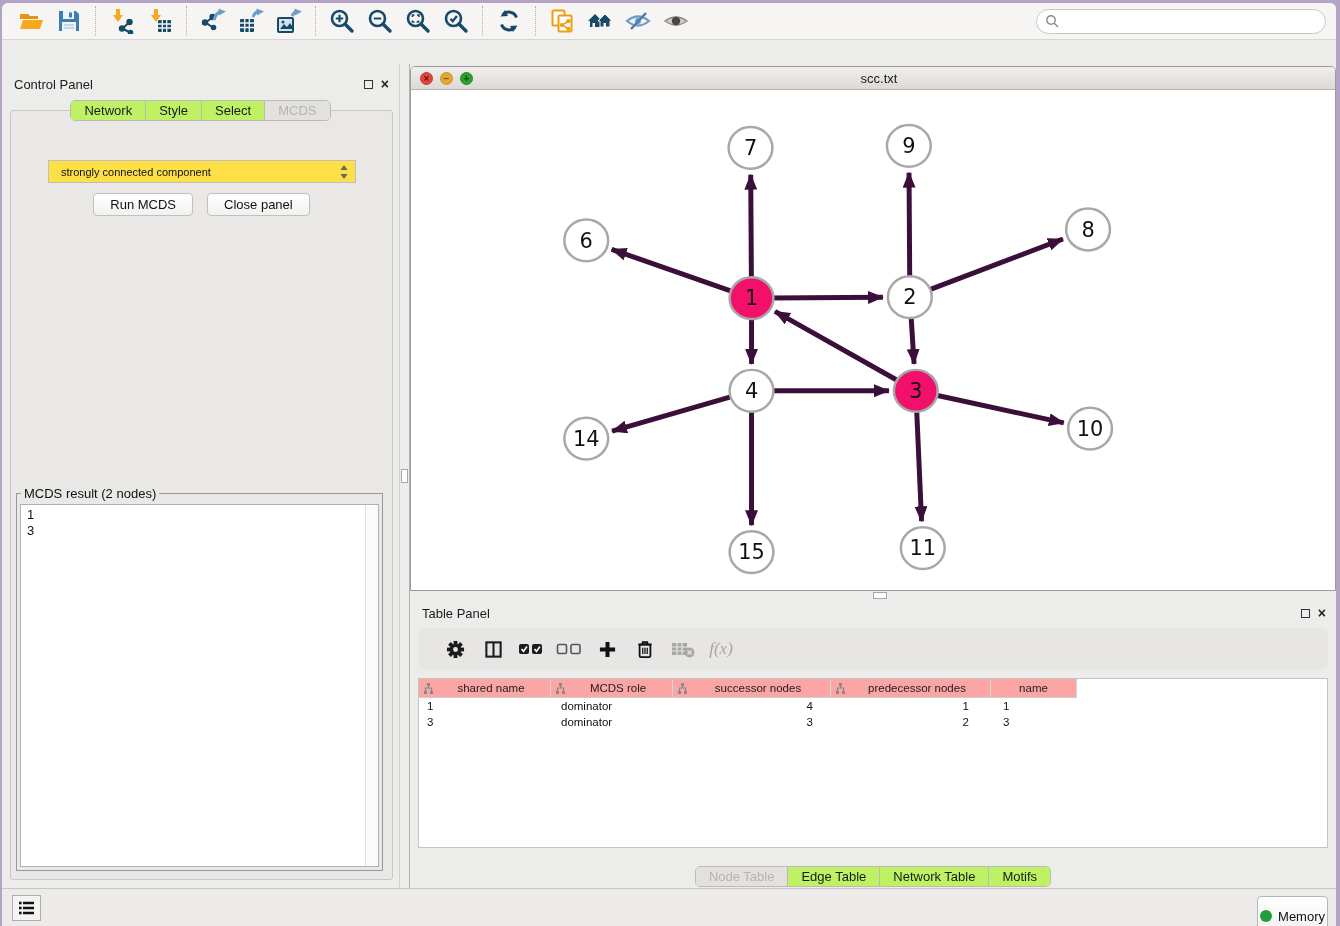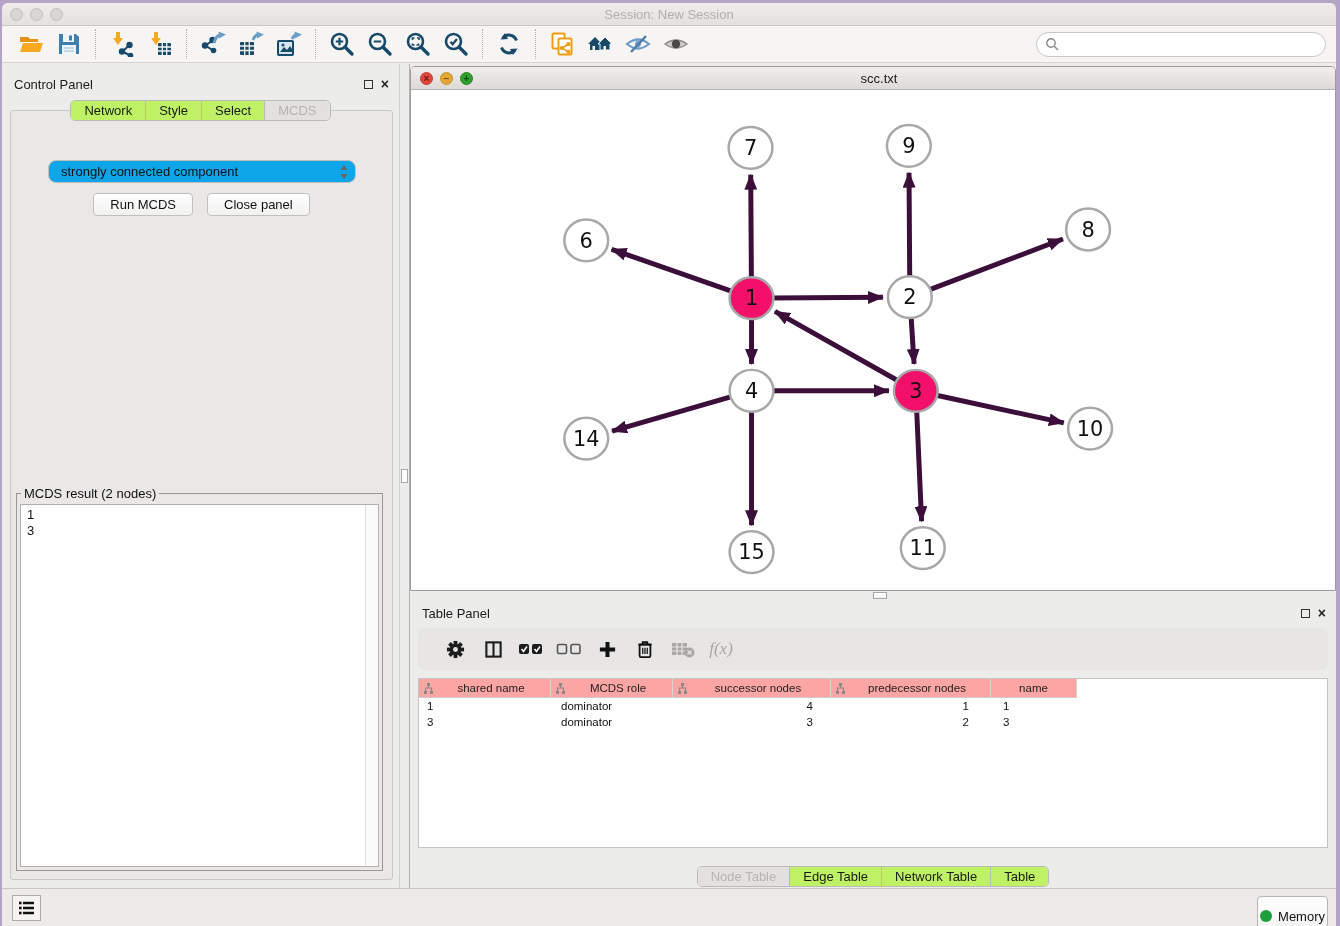--- a/index.html
+++ b/index.html
@@ -37,23 +37,23 @@
   .close-btn { font-size:14px; font-weight:bold; color:#222; line-height:10px; }
   .cp-tabs { position:absolute; top:36px; left:0; right:0; text-align:center; z-index:3; }
   .segmented { display:inline-flex; border:1px solid #bcb9b7; border-radius:5px; background:#fff;
                overflow:hidden; font-size:13px; }
   .segment { padding:2px 13px; border-right:1px solid #bcb9b7; color:#1a1a1a; background:#bef264; white-space:nowrap; }
   .segment:last-child { border-right:0; }
   .segment.active-disabled { background:#e3e1e0; color:#b6b3b1; }
   .cp-content { position:absolute; left:8px; right:6px; top:46px; bottom:8px;
                 background:#e9e8e6; border:1px solid #c9c7c5; border-radius:3px; z-index:1; }
   .opt-label { position:absolute; top:28px; left:0; right:0; text-align:center; font-size:13px; color:#111; }
-  .criterion { position:absolute; top:49px; left:37px; width:308px; height:23px; background:#0ea5e9;
-               border:1px solid #c1bfbd; border-radius:8px; display:flex; align-items:center;
-               padding:0 6px 0 12px; font-size:13px; color:#111; }
+  .criterion { position:absolute; top:49px; left:37px; width:308px; height:23px; background:#fde047;
+               border:1px solid #c1bfbd; border-radius:0; display:flex; align-items:center;
+               padding:0 6px 0 12px; font-size:11px; color:#111; }
   .criterion svg { margin-left:auto; }
   .cp-buttons { position:absolute; top:82px; left:0; right:0; display:flex; justify-content:center; gap:14px; }
   .mac-btn { background:linear-gradient(#ffffff,#f2f1f0); border:1px solid #c2c0be; border-radius:4px;
              font-size:13px; color:#111; padding:3px 16px; height:23px; display:flex; align-items:center; }
   .result-fieldset { position:absolute; left:5px; right:9px; top:375px; bottom:8px;
                      border:1px solid #9a9896; padding:0; }
   .result-fieldset legend { font-size:13px; color:#111; margin-left:4px; padding:0 3px;margin-top:47px; }
   .result-box { position:absolute; left:3px; right:3px; top:3px; bottom:3px; background:#fff;
                 border:1px solid #b3b1af; font-size:13px; color:#111; }
   .result-lines { padding:2px 6px; line-height:16px; }
@@ -114,28 +114,20 @@
   .memory-btn { position:absolute; right:8px; top:7px; height:40px; background:linear-gradient(#fff,#f1f0ef);
                 border:1px solid #b8b6b4; border-radius:4px; display:flex; align-items:center;
                 gap:6px; padding:0 2px; font-size:13px; color:#111; }
   .mem-dot { width:12px; height:12px; border-radius:50%; background:#1f9e3d; }
 </style>
 </head>
 <body>
 
 <div class="window">
 
-  <div class="titlebar">
-    <div class="lights">
-      <span class="light-grey"></span>
-      <span class="light-grey"></span>
-      <span class="light-grey"></span>
-    </div>
-    <div class="win-title">Session: New Session</div>
-  </div>
 
   <div class="toolbar">
     <div class="tb-btn">
       <svg viewBox="0 0 26 26">
           <path d="M2 6h8l2 2h8v3H2z" fill="#e8930f"></path>
           <path d="M2 21l3-9h20l-3 9z" fill="#f6a81f"></path>
         </svg>
     </div>
     <div class="tb-btn">
       <svg viewBox="0 0 26 26">
@@ -511,21 +503,21 @@
                 <span class="tcell" style="width: 86px; text-align: left; padding: 0px 0px 0px 12px;">3</span>
               </div>
             </div>
         </div>
 
         <div class="tp-tabs">
           <span class="segmented">
             <span class="segment active-disabled">Node Table</span>
             <span class="segment">Edge Table</span>
             <span class="segment">Network Table</span>
-            <span class="segment">Table</span>
+            <span class="segment">Motifs</span>
           </span>
         </div>
       </div>
     </div>
   </div>
 
   <div class="statusbar">
     <div class="list-btn">
       <svg viewBox="0 0 18 16" width="18" height="16">
           <path d="M5 3h11M5 8h11M5 13h11" stroke="#111" stroke-width="2.6"></path>

